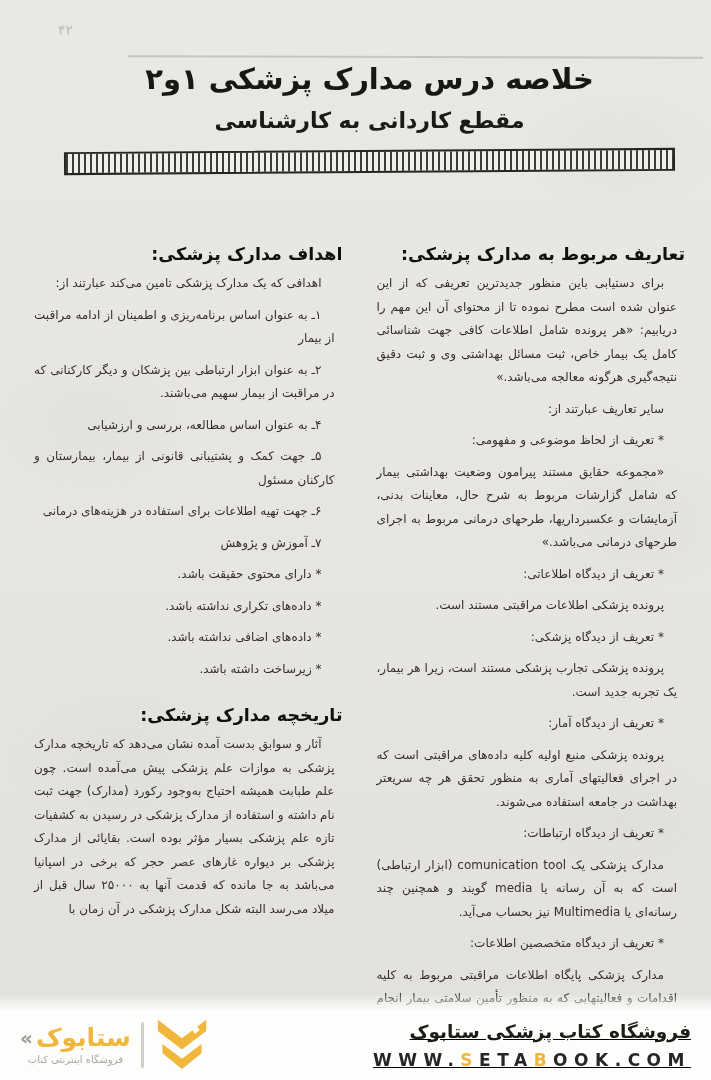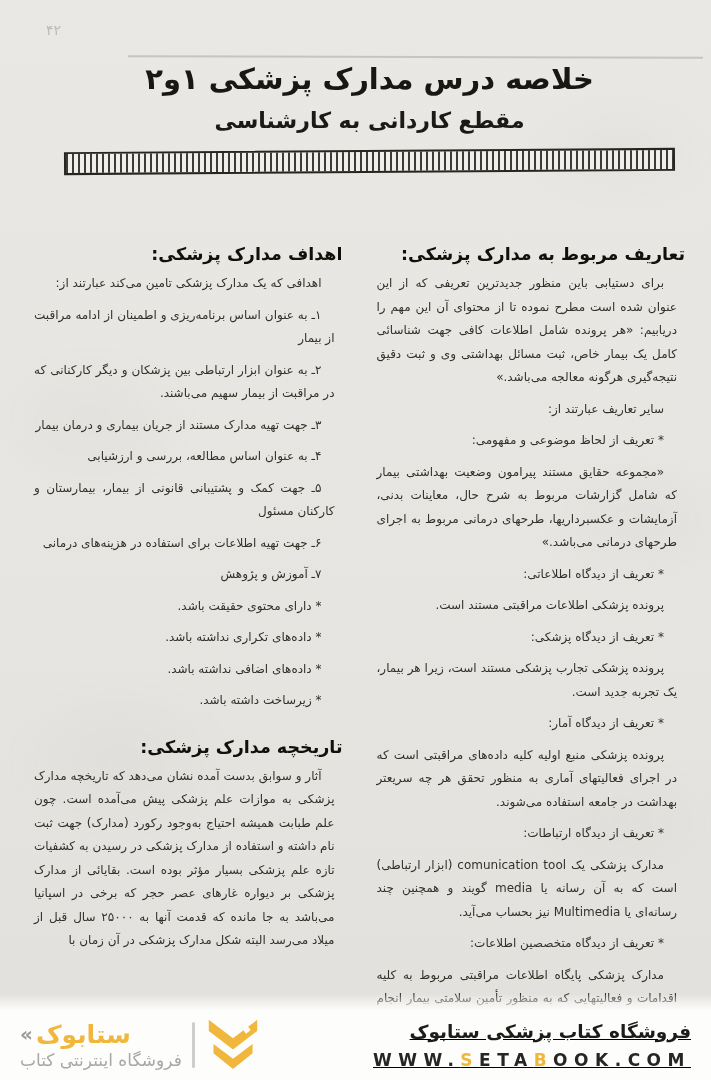--- a/index.html
+++ b/index.html
@@ -13,21 +13,21 @@
   .bleed{
     position:absolute;inset:0;pointer-events:none;opacity:.6;
     background:
       radial-gradient(140px 90px at 620px 150px, rgba(150,148,140,.10), transparent 70%),
       radial-gradient(160px 110px at 90px 420px, rgba(150,148,140,.09), transparent 70%),
       radial-gradient(150px 100px at 640px 520px, rgba(150,148,140,.10), transparent 70%),
       radial-gradient(170px 120px at 120px 760px, rgba(150,148,140,.09), transparent 70%),
       radial-gradient(150px 100px at 620px 820px, rgba(150,148,140,.08), transparent 70%);
   }
   .ghost-pagenum{
-    position:absolute;top:22px;left:46px;font-size:14px;color:#8f8e8a;opacity:.5;
+    position:absolute;top:22px;left:58px;font-size:14px;color:#8f8e8a;opacity:.5;
   }
   .ghost-topline{
     position:absolute;top:56px;left:128px;width:575px;height:2px;
     background:rgba(110,108,102,.28);transform:rotate(.15deg);
   }
   .title-block{position:absolute;top:62px;left:0;right:0;text-align:center;padding-left:28px;}
   .title-block h1{
     margin:0 0 12px;font-size:29px;font-weight:bold;color:#181713;letter-spacing:.5px;
   }
   .title-block h2{
@@ -58,21 +58,21 @@
   footer{
     position:absolute;left:0;right:0;bottom:0;height:70px;background:#fdfdfc;
     direction:ltr;display:flex;align-items:center;justify-content:space-between;
     padding:0 20px;box-sizing:border-box;
   }
   .brand{display:flex;align-items:center;gap:10px;}
   .brand-text{text-align:center;line-height:1;}
   .wordmark-row{display:flex;align-items:center;gap:3px;justify-content:flex-start;}
   .guillemet{font-size:20px;font-weight:bold;color:#9d9c99;}
   .wordmark{font-size:25px;font-weight:bold;color:#F0B73C;letter-spacing:.5px;}
-  .tagline{margin-top:5px;font-size:17px;color:#a8a7a4;}
+  .tagline{margin-top:5px;font-size:10px;color:#a8a7a4;}
   .logo-bar{width:3px;height:46px;background:#cfcecb;border-radius:2px;}
   .footer-right{text-align:right;text-decoration:underline;}
   .store-name{font-size:18.5px;font-weight:bold;color:#1d1c19;direction:rtl;}
   .url{margin-top:8px;font-size:17px;font-weight:bold;letter-spacing:6.5px;color:#272625;white-space:nowrap;}
   .url .accent{color:#F0B73C;}
 </style>
 </head>
 <body>
 
 <div class="page">
@@ -105,21 +105,20 @@
       <p>مدارک پزشکی یک comunication tool (ابزار ارتباطی) است که به آن رسانه یا media گویند و همچنین چند رسانه‌ای یا Multimedia نیز بحساب می‌آید.</p>
       <p>* تعریف از دیدگاه متخصصین اطلاعات:</p>
       <p>مدارک پزشکی پایگاه اطلاعات مراقبتی مربوط به کلیه اقدامات و فعالیتهایی که به منظور تأمین سلامتی بیمار انجام شده است، به حساب می‌آید.</p>
     </section>
 
     <section class="col">
       <h3>اهداف مدارک پزشکی:</h3>
       <p>اهدافی که یک مدارک پزشکی تامین می‌کند عبارتند از:</p>
       <p>۱ـ به عنوان اساس برنامه‌ریزی و اطمینان از ادامه مراقبت از بیمار</p>
       <p>۲ـ به عنوان ابزار ارتباطی بین پزشکان و دیگر کارکنانی که در مراقبت از بیمار سهیم می‌باشند.</p>
-      <p>۳ـ جهت تهیه مدارک مستند از جریان بیماری و درمان بیمار</p>
       <p>۴ـ به عنوان اساس مطالعه، بررسی و ارزشیابی</p>
       <p>۵ـ جهت کمک و پشتیبانی قانونی از بیمار، بیمارستان و کارکنان مسئول</p>
       <p>۶ـ جهت تهیه اطلاعات برای استفاده در هزینه‌های درمانی</p>
       <p>۷ـ آموزش و پژوهش</p>
       <p>* دارای محتوی حقیقت باشد.</p>
       <p>* داده‌های تکراری نداشته باشد.</p>
       <p>* داده‌های اضافی نداشته باشد.</p>
       <p>* زیرساخت داشته باشد.</p>
       <h3 class="spaced">تاریخچه مدارک پزشکی:</h3>
       <p>آثار و سوابق بدست آمده نشان می‌دهد که تاریخچه مدارک پزشکی به موازات علم پزشکی پیش می‌آمده است. چون علم طبابت همیشه احتیاج به‌وجود رکورد (مدارک) جهت ثبت نام داشته و استفاده از مدارک پزشکی در رسیدن به کشفیات تازه علم پزشکی بسیار مؤثر بوده است. بقایائی از مدارک پزشکی بر دیواره غارهای عصر حجر که برخی در اسپانیا می‌باشد به جا مانده که قدمت آنها به ۲۵۰۰۰ سال قبل از میلاد می‌رسد البته شکل مدارک پزشکی در آن زمان با</p>

